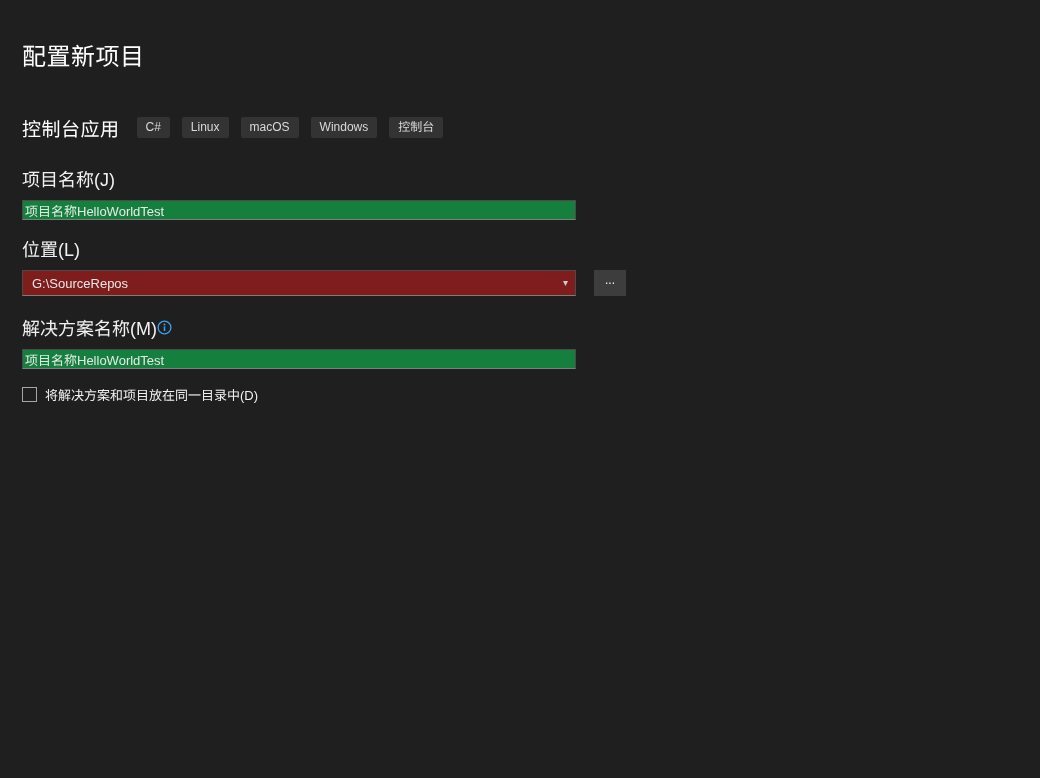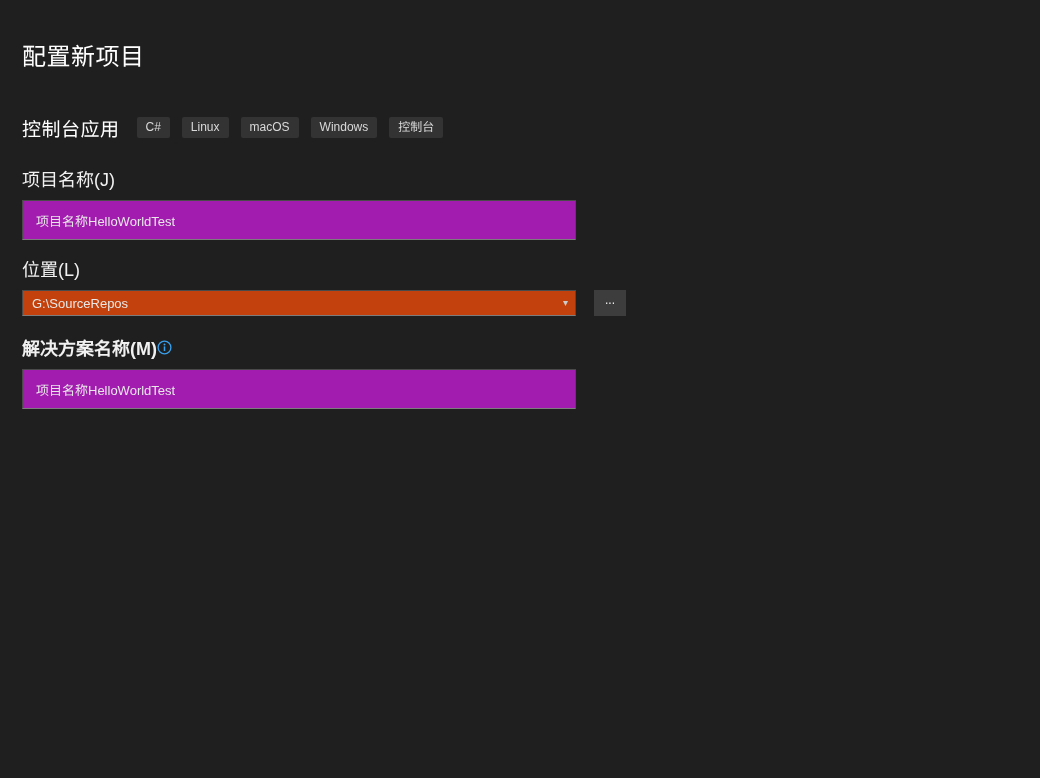--- a/index.html
+++ b/index.html
@@ -41,43 +41,43 @@
     border-radius: 2px;
     white-space: nowrap;
   }
 
   .field { margin-top: 15px; }
   .field-label {
     display: inline-block;
     font-size: 18px;
     color: #f1f1f1;
   }
-  .label-row { display: flex; align-items: center; gap: 0; font-weight: bold; }
+  .label-row { display: flex; align-items: center; gap: 0; }
 
   .text-input {
     display: block;
     margin-top: 9px;
     width: 554px;
-    height: 40px;
-    background: #a21caf;
+    height: 20px;
+    background: #15803d;
     border: 1px solid #4a4a4a;
     border-bottom-color: #7d7d7d;
     color: #e8e8e8;
     font-size: 13px;
     font-family: "Liberation Sans", "DejaVu Sans", sans-serif;
-    padding: 0 13px;
+    padding: 0 2px;
     outline: none;
   }
 
   .location-row { display: flex; align-items: center; margin-top: 9px; }
   .combo {
     position: relative;
     width: 554px;
     height: 26px;
-    background: #c2410c;
+    background: #7f1d1d;
     border: 1px solid #4a4a4a;
     border-bottom-color: #7d7d7d;
     display: flex;
     align-items: center;
     padding: 0 22px 0 9px;
     cursor: default;
   }
   .combo-value { font-size: 13px; color: #e8e8e8; white-space: nowrap; }
   .combo-arrow {
     position: absolute;
@@ -170,15 +170,19 @@
         <svg class="info-icon-svg" width="15" height="15" viewBox="0 0 16 16">
           <circle cx="8" cy="8" r="6.8" fill="none" stroke="#38a1ef" stroke-width="1.4"></circle>
           <circle cx="8" cy="4.7" r="1.05" fill="#38a1ef"></circle>
           <rect x="7.2" y="6.8" width="1.6" height="5" fill="#38a1ef"></rect>
         </svg>
       </span>
     </div>
     <input type="text" class="text-input" value="项目名称HelloWorldTest" style="">
   </div>
 
+  <div class="checkbox-row">
+    <span class="checkbox"></span>
+    <span class="checkbox-label">将解决方案和项目放在同一目录中(D)</span>
+  </div>
 
 
 </div>
 
 </body></html>

